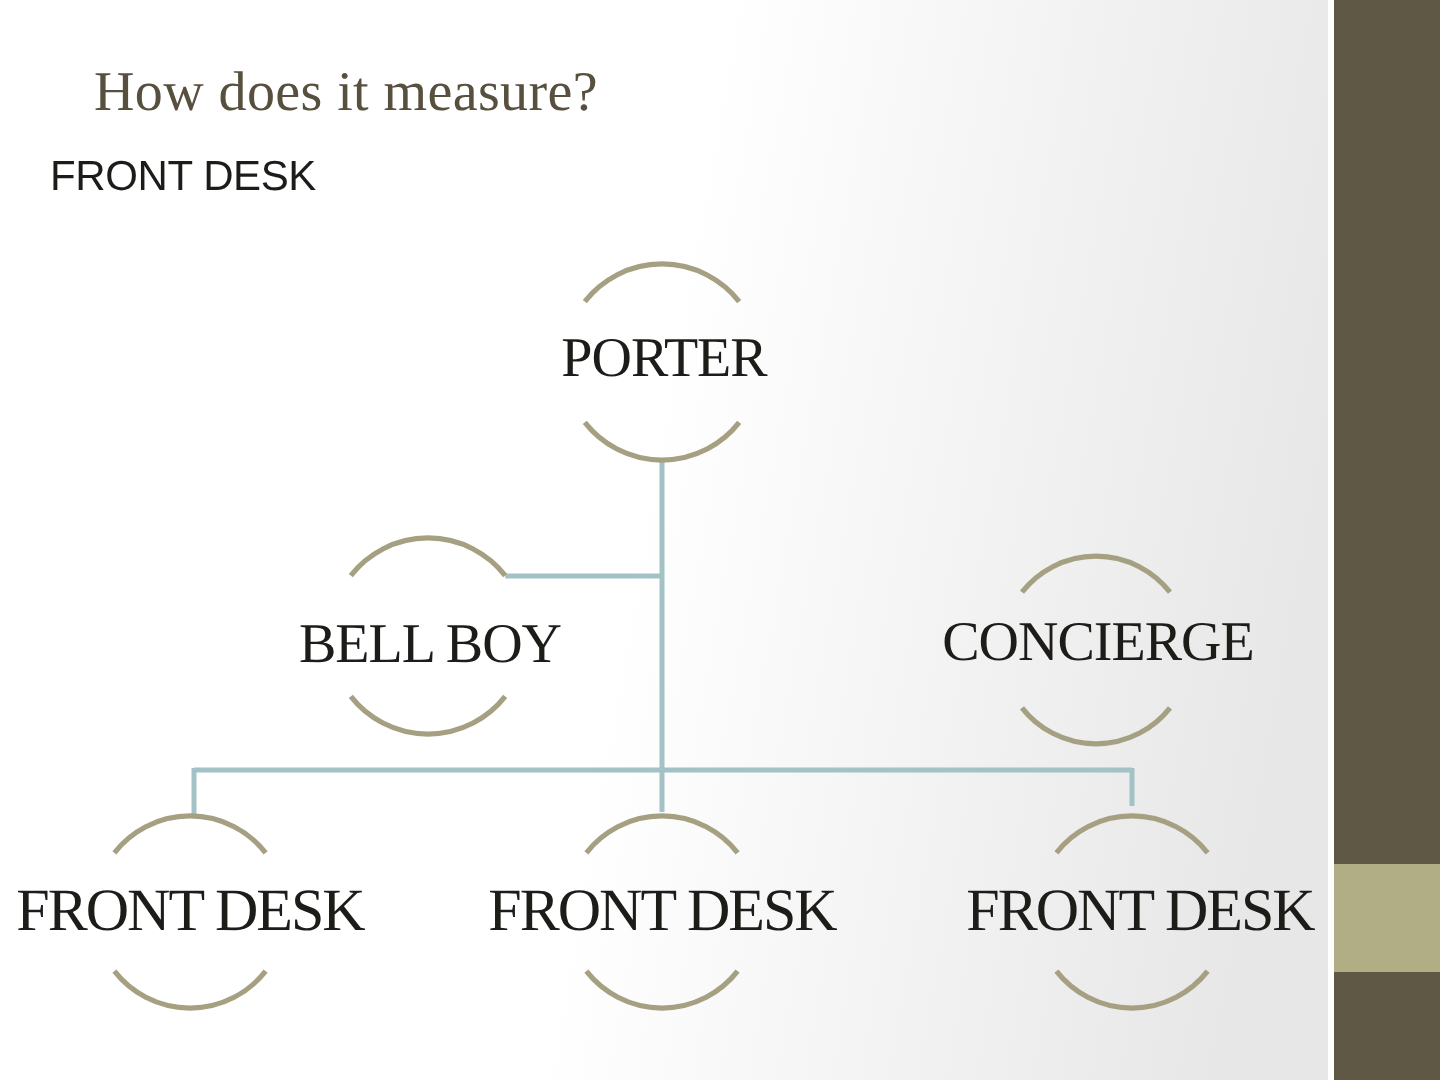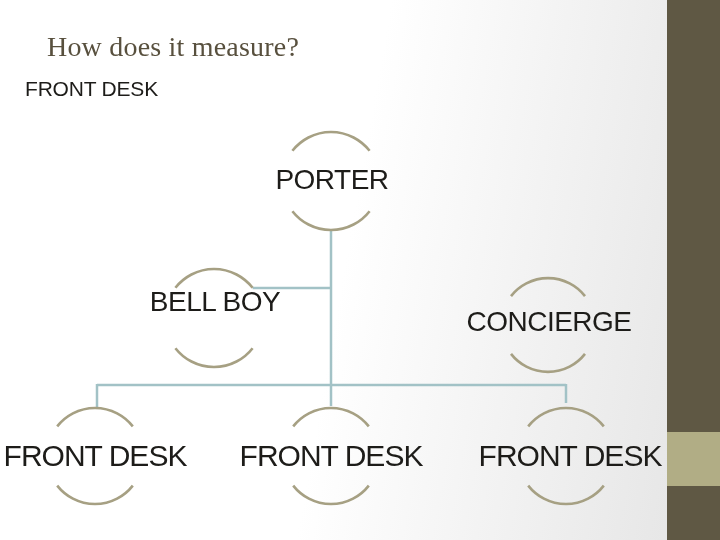--- a/index.html
+++ b/index.html
@@ -1,21 +1,21 @@
 <!DOCTYPE html>
 <html><head>
 <meta charset="utf-8">
 <style>
   html, body { margin: 0; padding: 0; }
   body {
     width: 720px; height: 540px; overflow: hidden;
     font-family: "Liberation Sans", sans-serif;
   }
   .slide {
-    position: relative; width: 720px; height: 540px;
+    position: relative; width: 664px; height: 540px;
     background: linear-gradient(100deg, #ffffff 48%, #f3f3f3 70%, #e7e7e7 93%);
     --bar: #5f5844;
     --accent-tan: #b1ad85;
     --arc: #a6a083;
     --line: #a2c2c6;
     --title-color: #58503e;
     --text-color: #1d1c19;
   }
   
   .side-bar {
@@ -39,21 +39,21 @@
     letter-spacing: -0.2px;
   }
   
   svg.chart-lines { position: absolute; left: 0; top: 0; }
   svg.chart-lines path.conn { stroke: var(--line); stroke-width: 2.5; fill: none; }
   svg.chart-lines path.arc  { stroke: var(--arc);  stroke-width: 2.6; fill: none; }
   
   .node-label {
     position: absolute; transform: translate(-50%, -50%);
     color: var(--text-color); white-space: nowrap;
-    font-family: Liberation Sans, sans-serif;
+    font-family: Liberation Serif, serif;
   }
   .lvl-mid { font-size: 28px; letter-spacing: -0.5px; }
   .lvl-bottom { font-size: 30px; letter-spacing: -1px; }
 </style>
 </head>
 <body>
 
 <div class="slide" style="--bar: #5f5844; --accent-tan: #b1ad85; --arc: #a6a083; --line: #a2c2c6; --title-color: #58503e; --text-color: #1d1c19;">
 
   <div class="side-bar"></div>
@@ -88,19 +88,19 @@
 
       <path class="arc" d="M293.2 426.4 A48 48 0 0 1 368.8 426.4"></path>
       <path class="arc" d="M293.2 485.6 A48 48 0 0 0 368.8 485.6"></path>
 
       <path class="arc" d="M528.2 426.4 A48 48 0 0 1 603.8 426.4"></path>
       <path class="arc" d="M528.2 485.6 A48 48 0 0 0 603.8 485.6"></path>
     </g>
   </svg>
 
   <div class="node-label lvl-mid" style="left:332px; top:180px;">PORTER</div>
-  <div class="node-label lvl-mid" style="left:215px; top:302px;">BELL BOY</div>
+  <div class="node-label lvl-mid" style="left:215px; top:323px;">BELL BOY</div>
   <div class="node-label lvl-mid" style="left:549px; top:322px;">CONCIERGE</div>
   <div class="node-label lvl-bottom" style="left:95px;  top:456px;">FRONT DESK</div>
   <div class="node-label lvl-bottom" style="left:331px; top:456px;">FRONT DESK</div>
   <div class="node-label lvl-bottom" style="left:570px; top:456px;">FRONT DESK</div>
 
 </div>
 
 </body></html>

